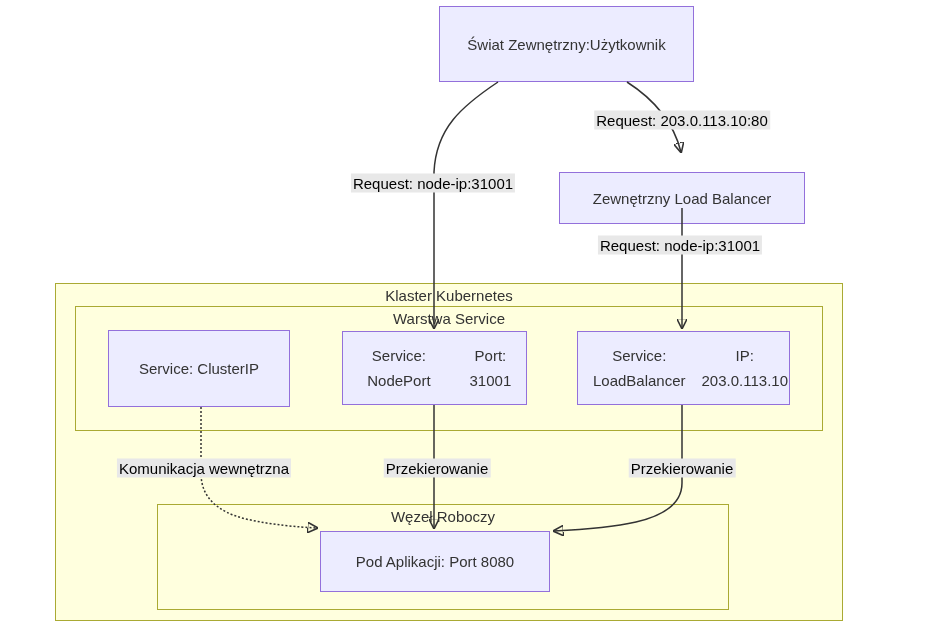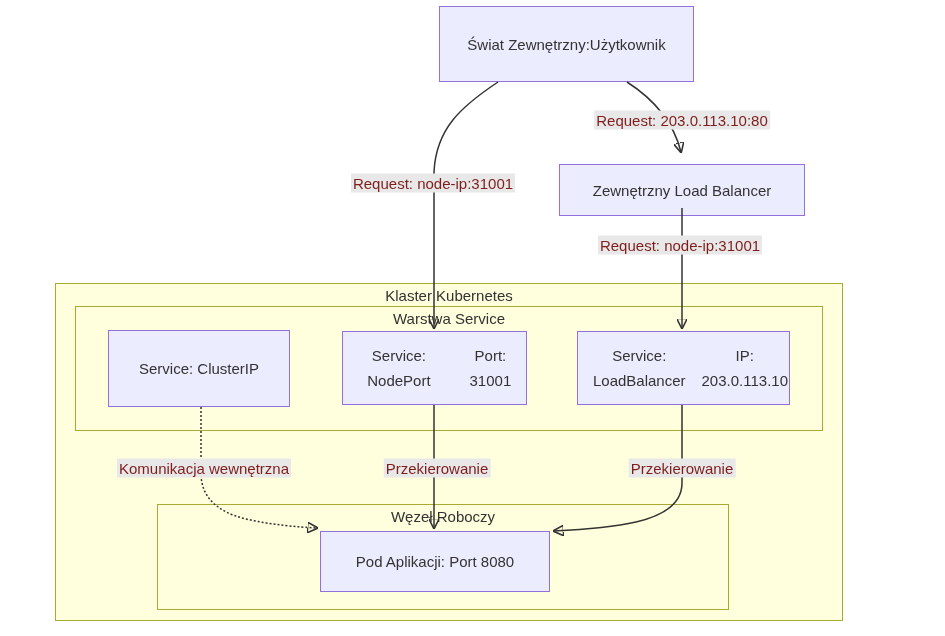--- a/index.html
+++ b/index.html
@@ -16,28 +16,28 @@
   }
   .node{
     position:absolute;background:#ECECFF;border:1.5px solid #9370DB;box-sizing:border-box;
     display:flex;flex-direction:row;justify-content:center;align-items:center;
     font-size:15px;line-height:25px;color:#333333;text-align:center;z-index:7;
   }
   #edges{position:absolute;left:0;top:0;width:945px;height:636px;z-index:8;pointer-events:none;}
   #edges path{fill:none;stroke:#333333;stroke-width:1.5px;}
   .edge-label{
     position:absolute;transform:translate(-50%,-50%);background:#E8E8E8;
-    padding:1px 2px;font-size:15px;white-space:nowrap;color:#7f1d1d;z-index:9;
+    padding:1px 2px;font-size:15px;white-space:nowrap;color:#000000;z-index:9;
   }
   
   #cluster-k8s{left:55px;top:283px;width:788px;height:338px;}
   #cluster-service{left:75px;top:306px;width:748px;height:125px;}
   #cluster-worker{left:157px;top:504px;width:572px;height:106px;}
   #node-user{left:439px;top:6px;width:255px;height:76px;}
-  #node-lb{left:559px;top:164px;width:246px;height:52px;}
+  #node-lb{left:559px;top:172px;width:246px;height:52px;}
   #node-clusterip{left:108px;top:330px;width:182px;height:77px;}
   #node-nodeport{left:342px;top:331px;width:185px;height:74px;}
   #node-loadbalancer{left:577px;top:331px;width:213px;height:74px;}
   #node-pod{left:320px;top:531px;width:230px;height:61px;}
   #lbl-user-nodeport{left:433px;top:183px;}
   #lbl-user-lb{left:682px;top:120px;}
   #lbl-lb-lbsvc{left:680px;top:245px;}
   #lbl-clusterip-pod{left:204px;top:468px;}
   #lbl-nodeport-pod{left:437px;top:468px;}
   #lbl-lbsvc-pod{left:682px;top:468px;}

